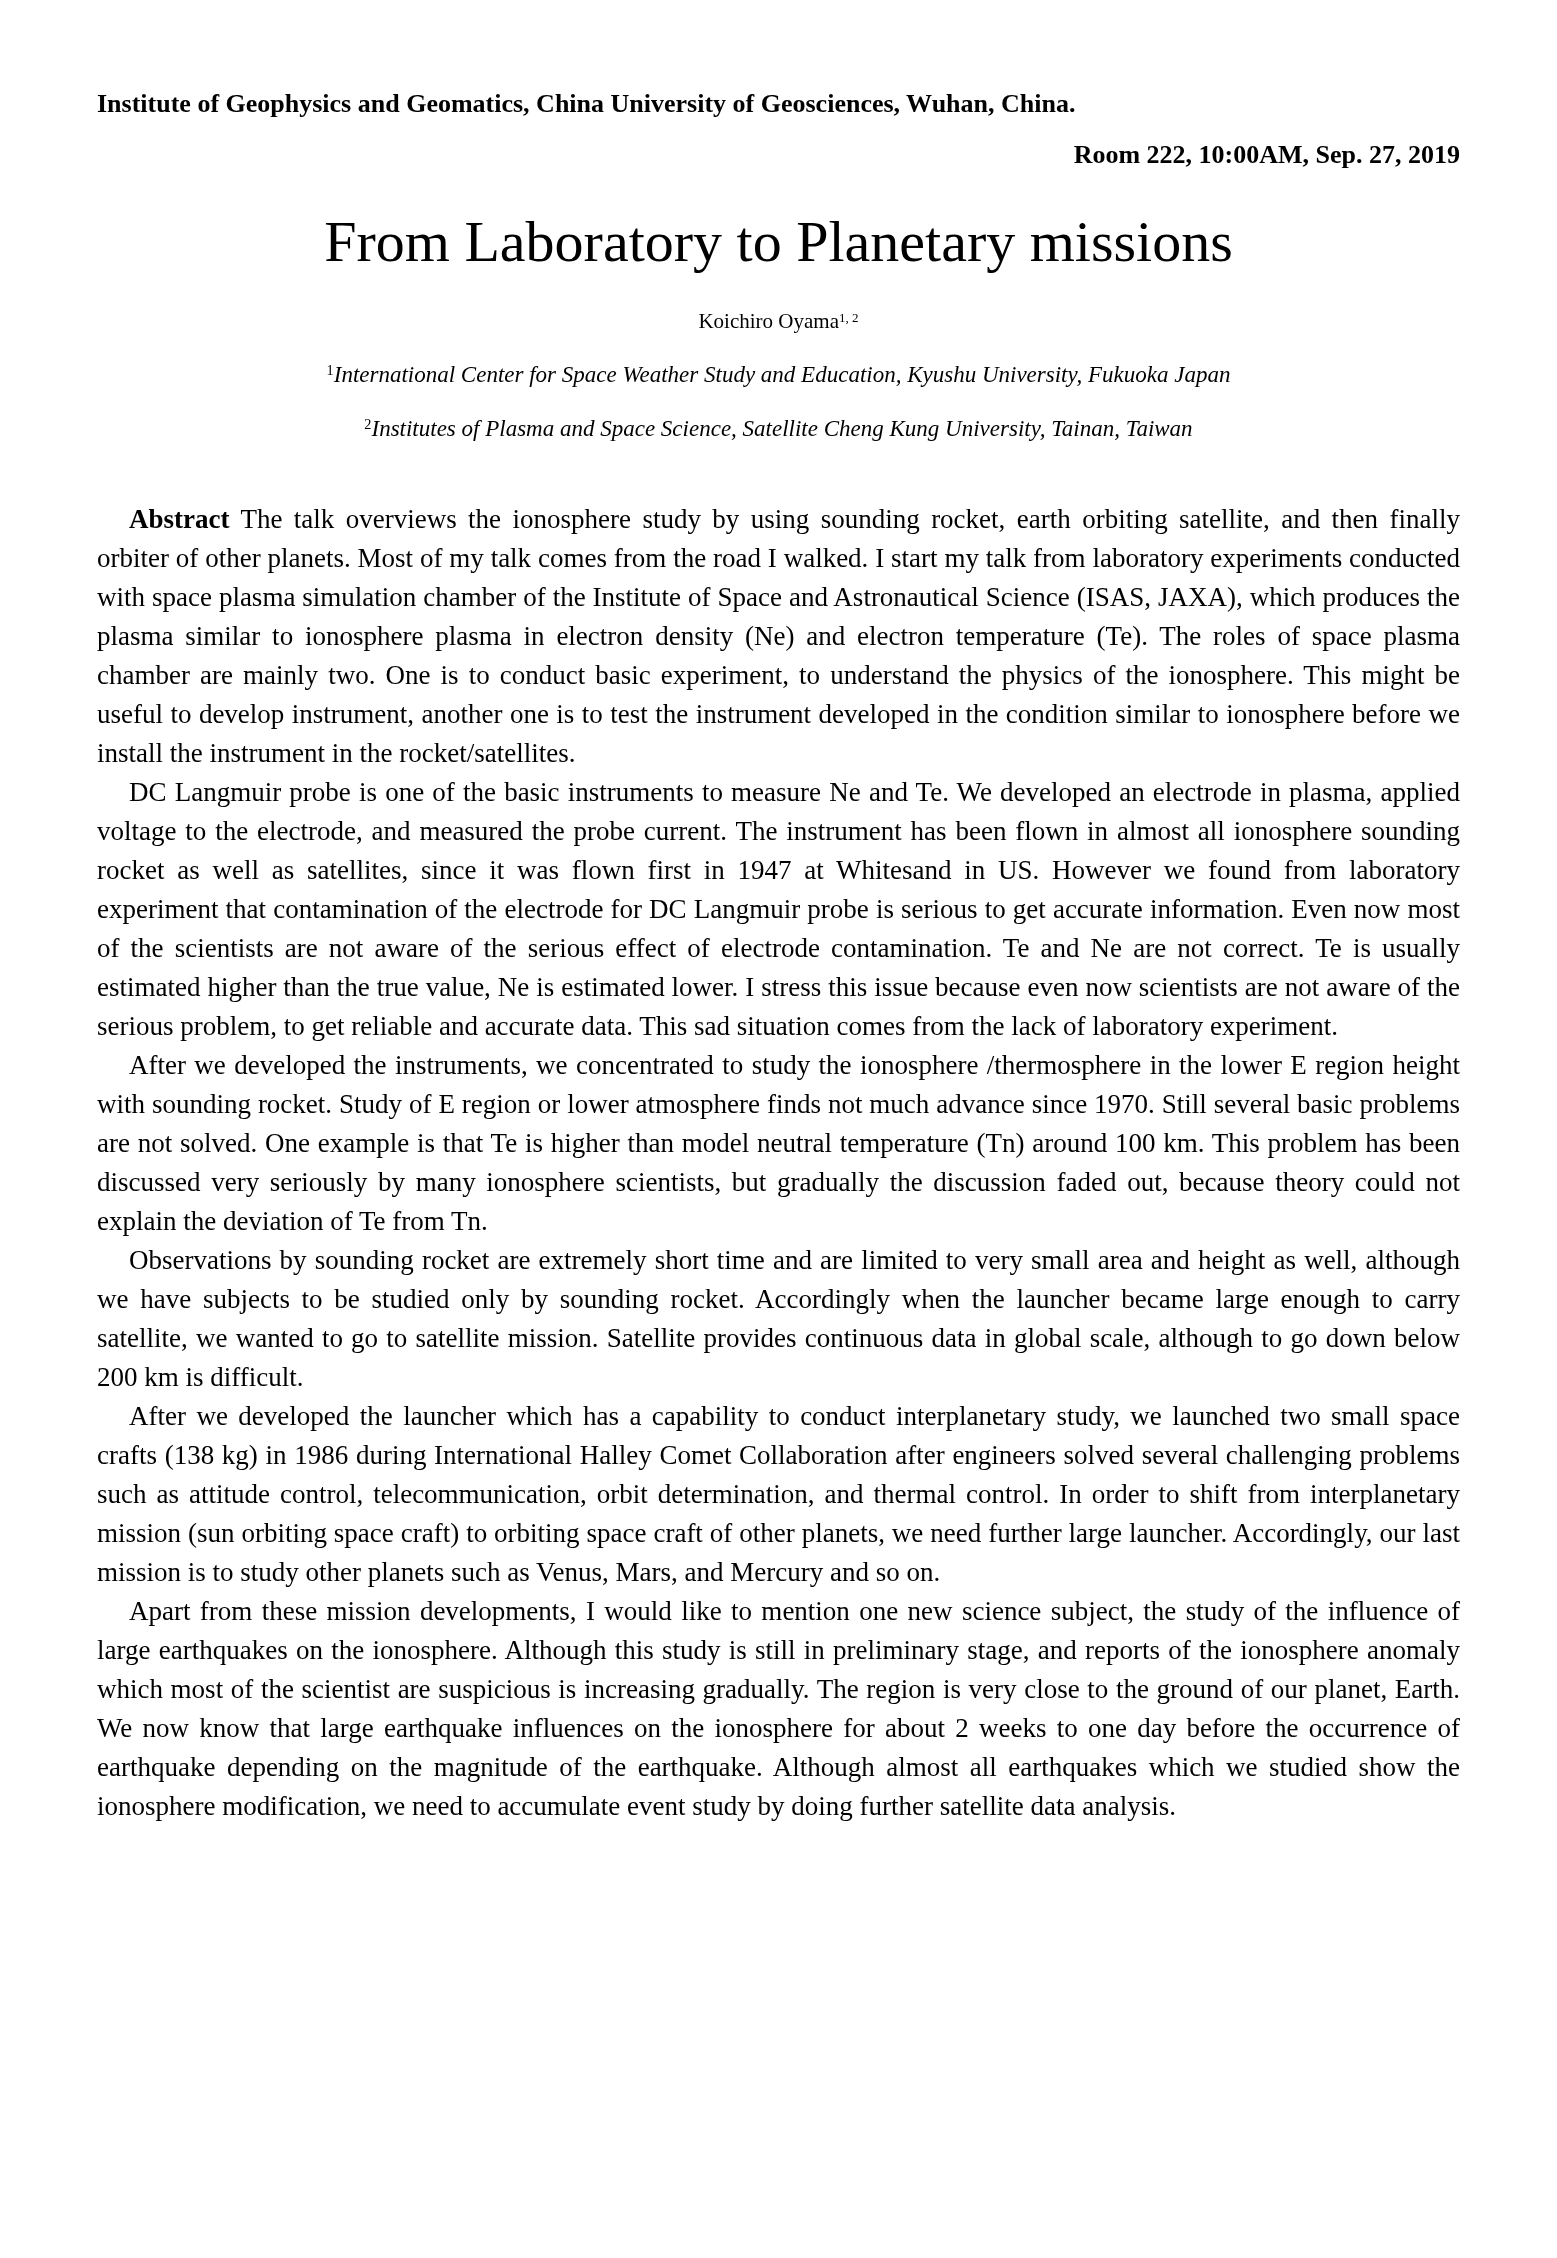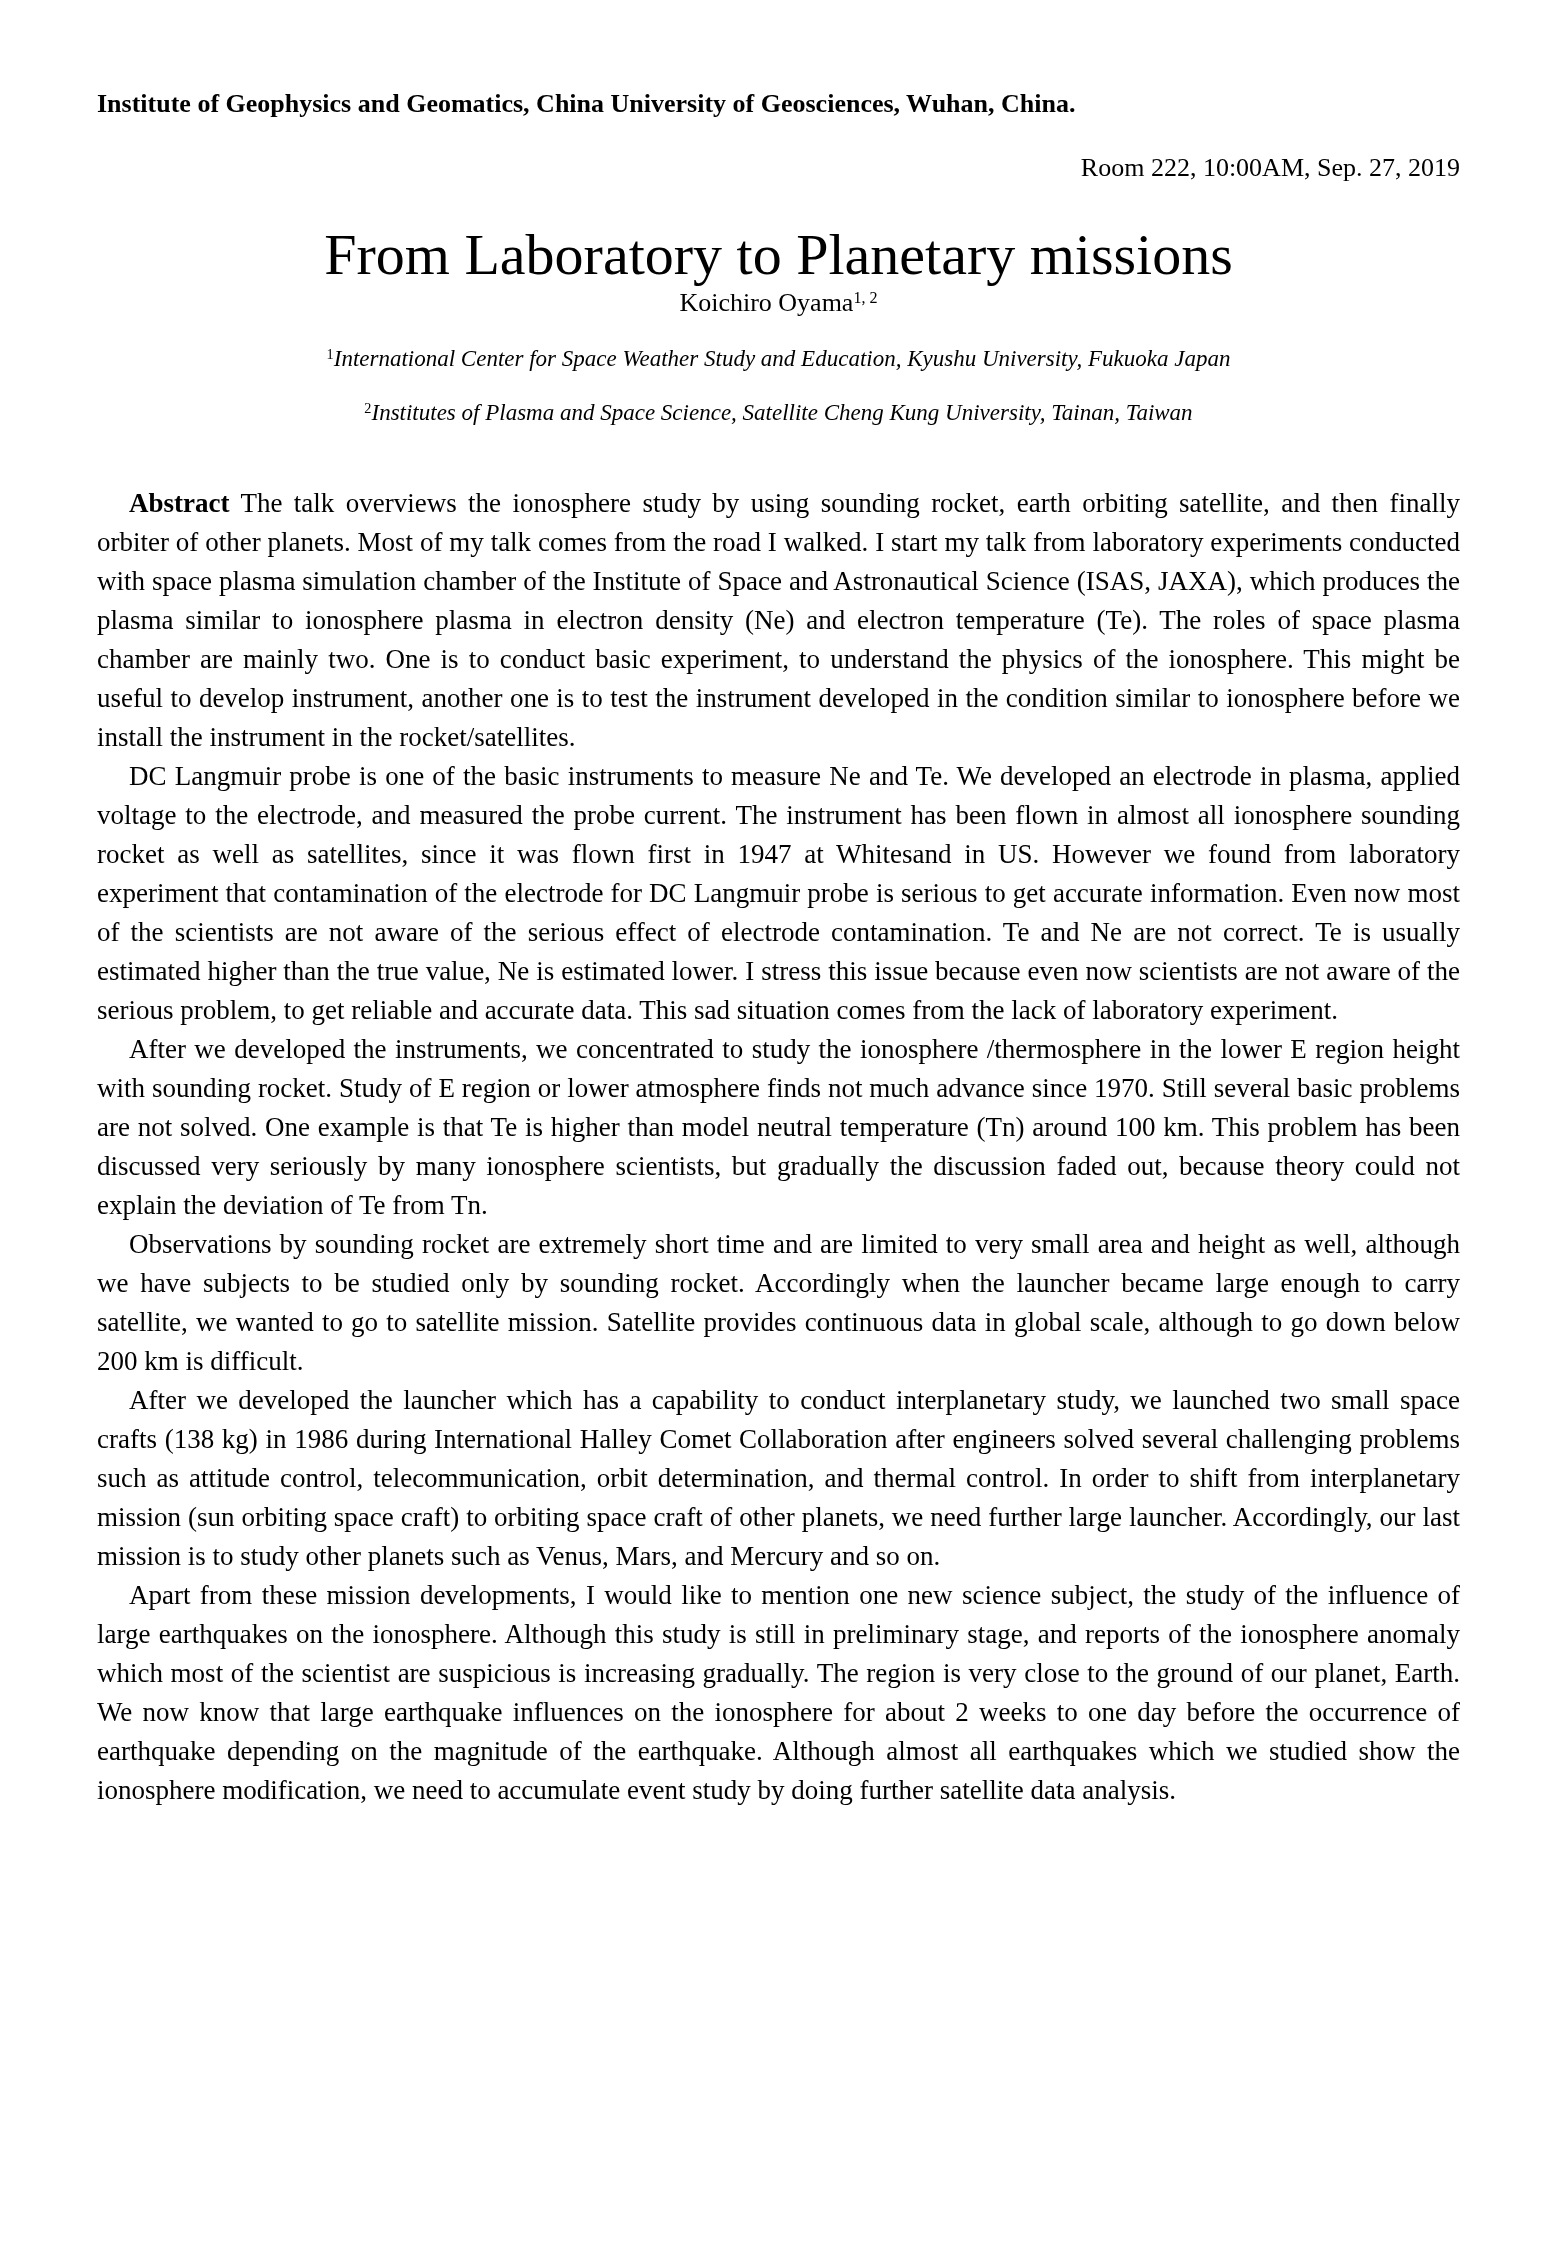--- a/index.html
+++ b/index.html
@@ -22,33 +22,35 @@
   .header-left {
     font-size: 26px;
     font-weight: bold;
     text-align: left;
     line-height: 32px;
   }
   .header-right {
     font-size: 26px;
     text-align: right;
     line-height: 32px;
-    margin-top: 32px;
+    margin-top: 19px;
+    font-weight: bold;
   }
   .doc-title {
     font-size: 58px;
     font-weight: normal;
     text-align: center;
     line-height: 66px;
     margin-top: 38px;
     letter-spacing: 0px;
   }
   .author-line {
-    font-size: 26px;
+    font-size: 21px;
     text-align: center;
+    margin-top: 34px;
   }
   .affiliation-line {
     font-size: 23px;
     font-style: italic;
     text-align: center;
     margin-top: 28px;
   }
   sup {
     font-size: 0.62em;
     line-height: 0;

